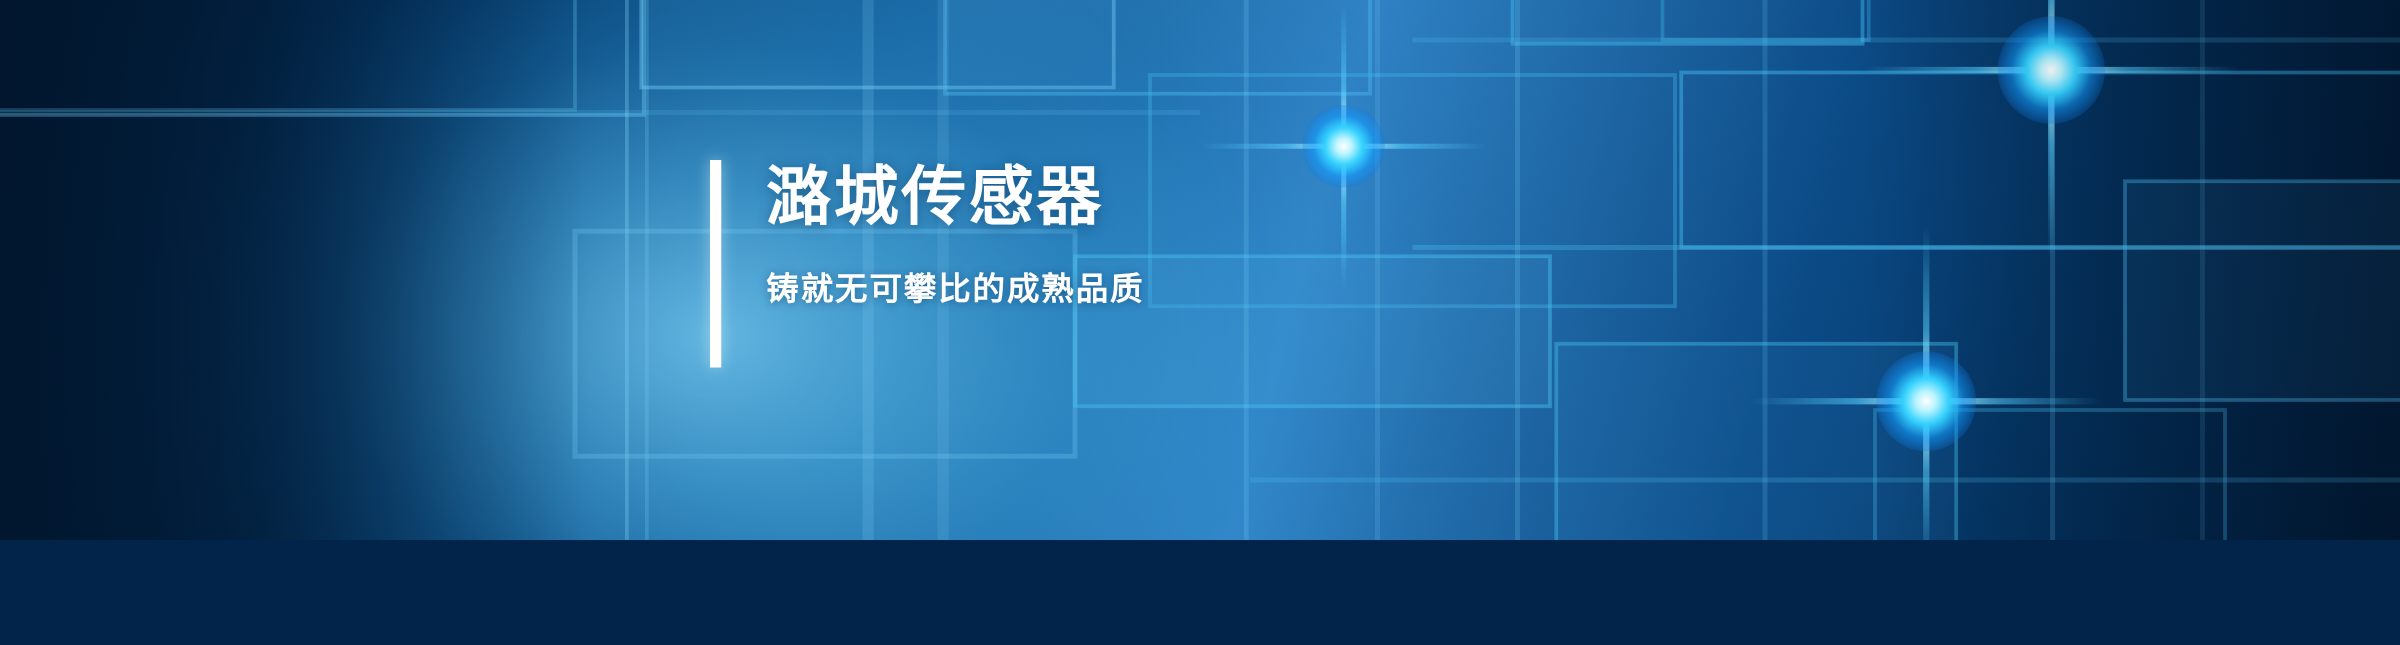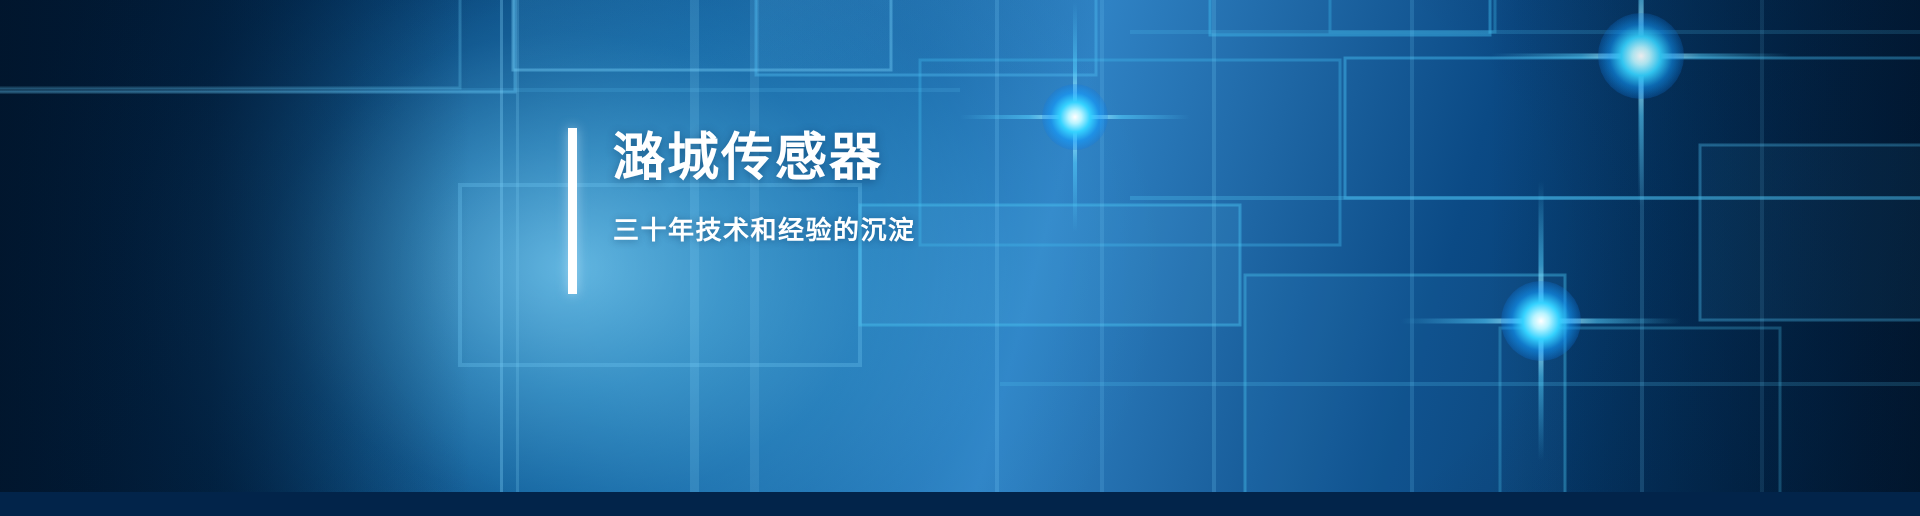--- a/index.html
+++ b/index.html
@@ -2,23 +2,23 @@
 <html lang="zh-CN"><head>
 <meta charset="utf-8">
 <title>Banner</title>
 <style>
   html,body{margin:0;padding:0;background:#02244a;}
   *{box-sizing:border-box;}
 
   .banner{
     position:relative;
     width:1920px;
-    height:492px;
+    height:432px;
     overflow:hidden;
-    font-family:Liberation Serif, serif;
+    font-family:Liberation Sans, sans-serif;
     background:#02325f;
   }
 
   
   .bg-base{
     position:absolute; inset:0;
     background:
       linear-gradient(105deg,
         #012347 0%,
         #01305d 18%,
@@ -225,17 +225,17 @@
     <div class="beam-v" style="width:5px; height:280px;"></div>
     <div class="core" style="width:80px; height:80px;"></div>
   </div>
 
   <div class="bg-vignette"></div>
 
   <div class="content">
     <div class="accent-bar"></div>
     <div class="text-col">
       <div class="title">潞城传感器</div>
-      <div class="sub">三十年技术和经验的沉淀</div>
+      <div class="sub">铸就无可攀比的成熟品质</div>
     </div>
   </div>
 
 </div>
 
 </body></html>

